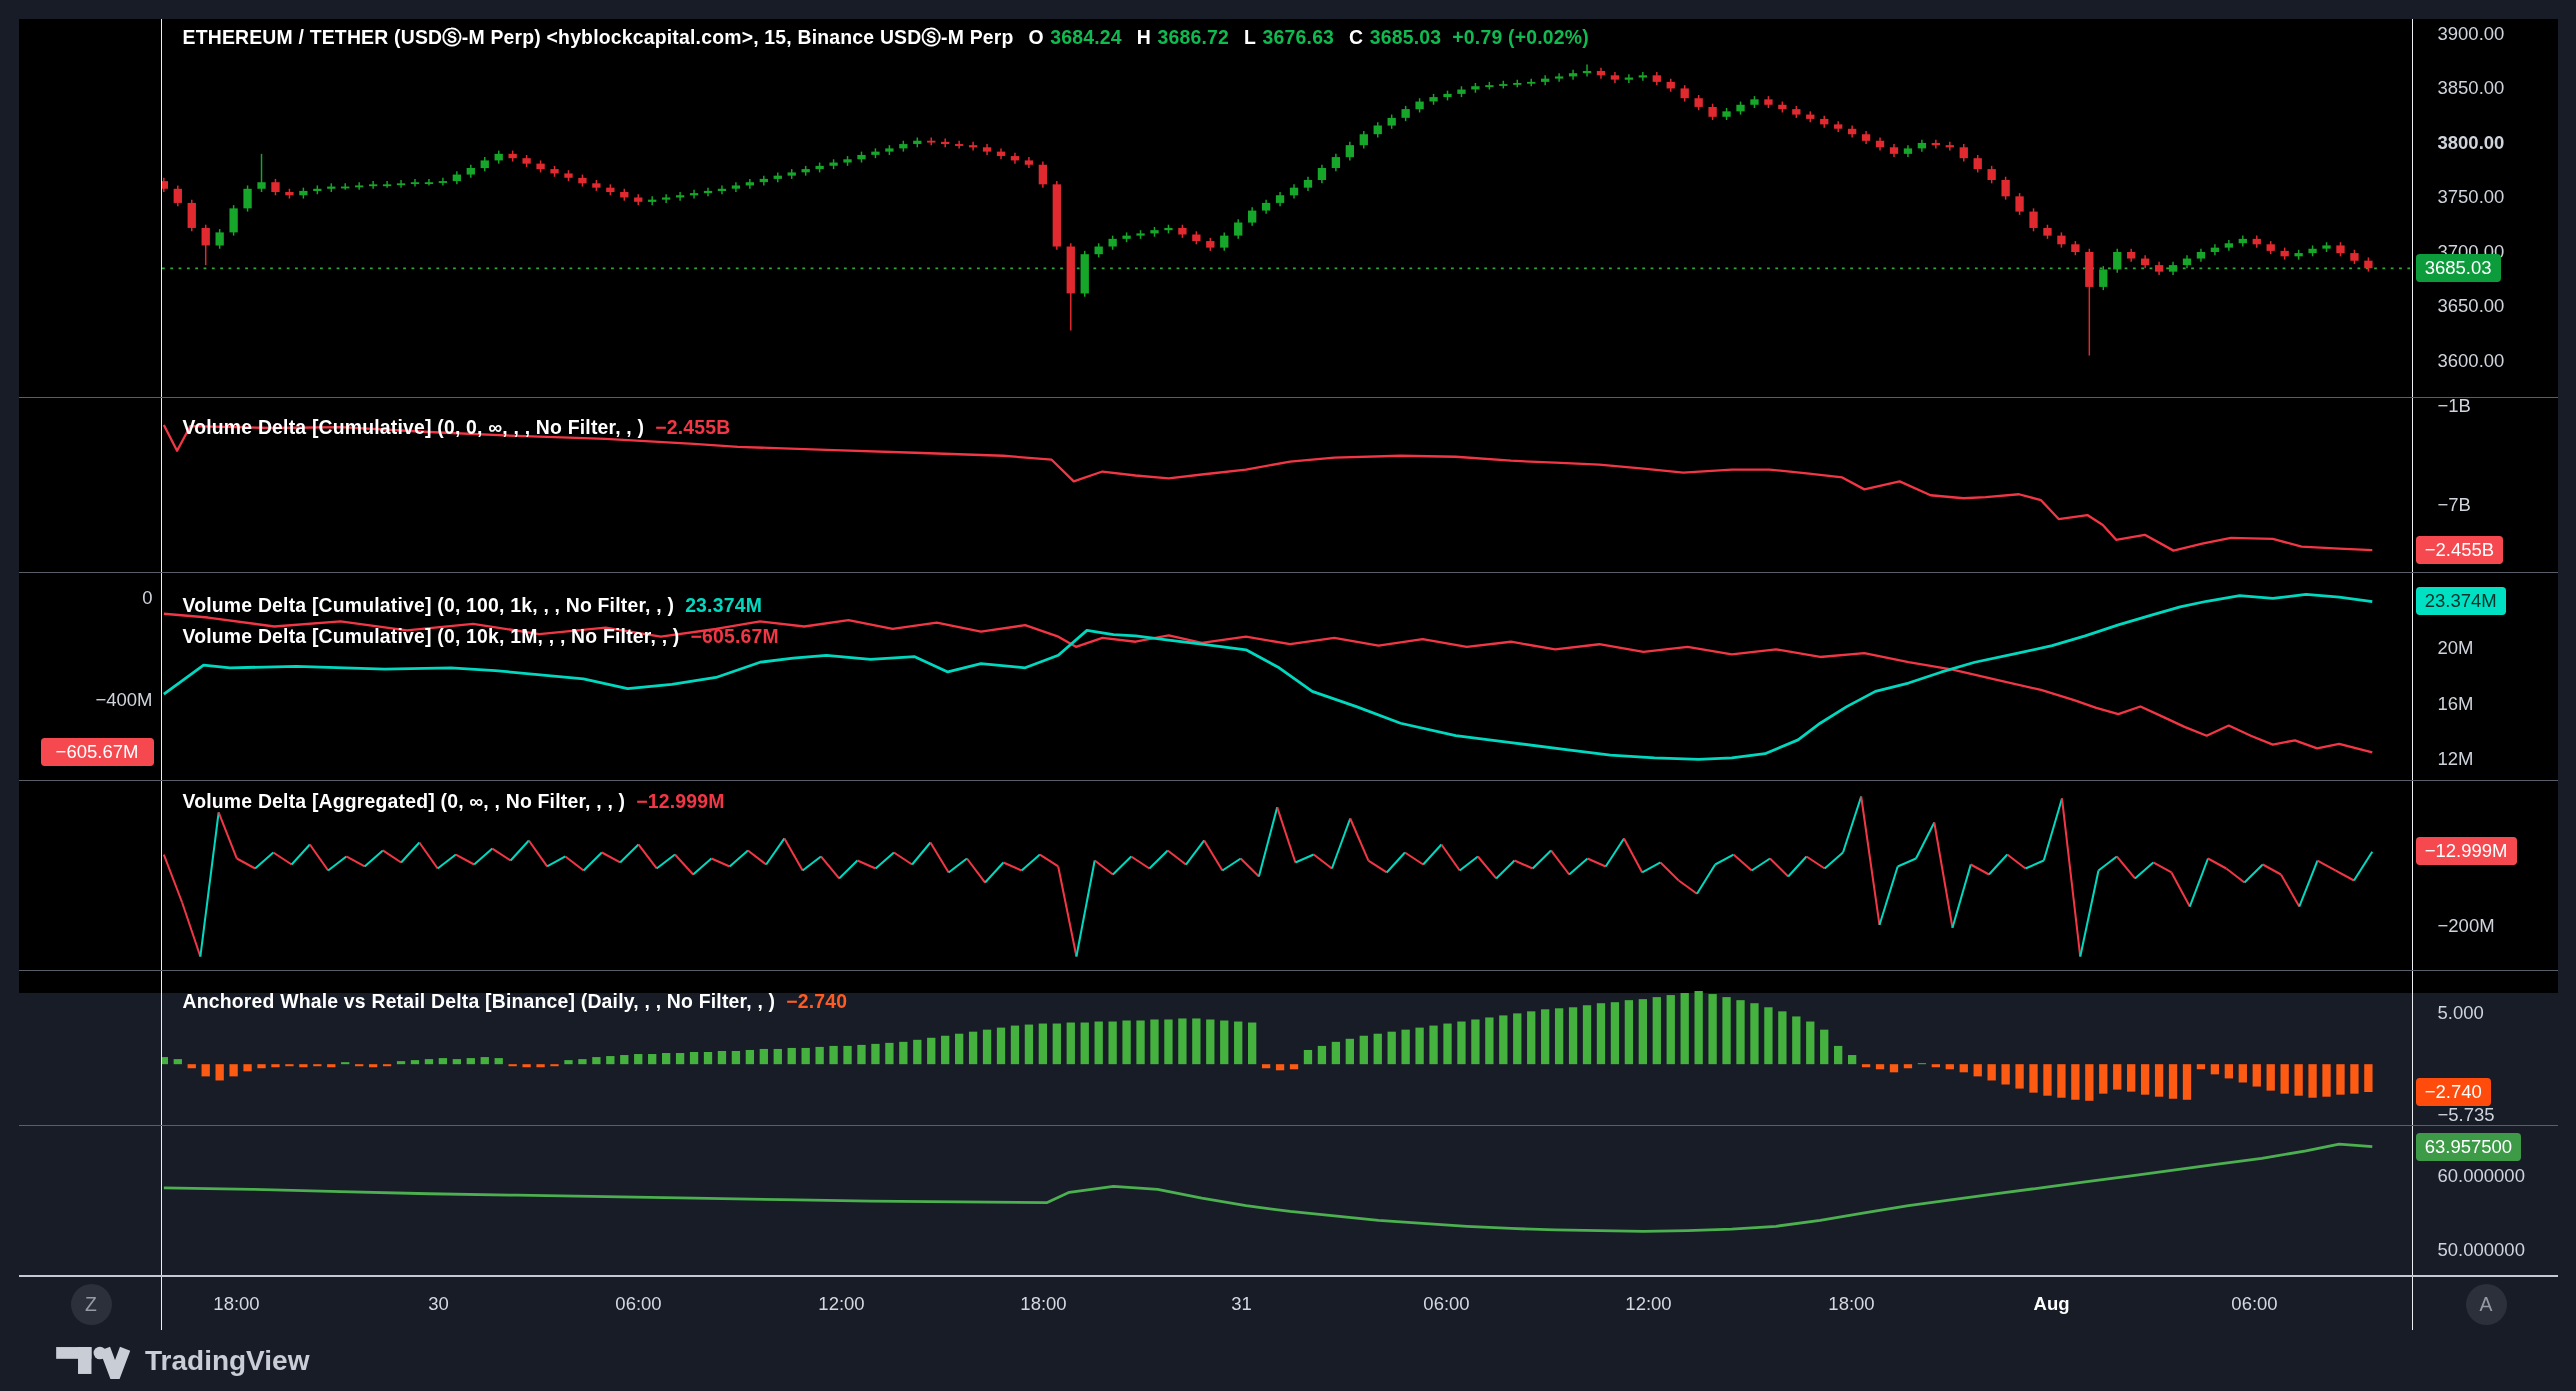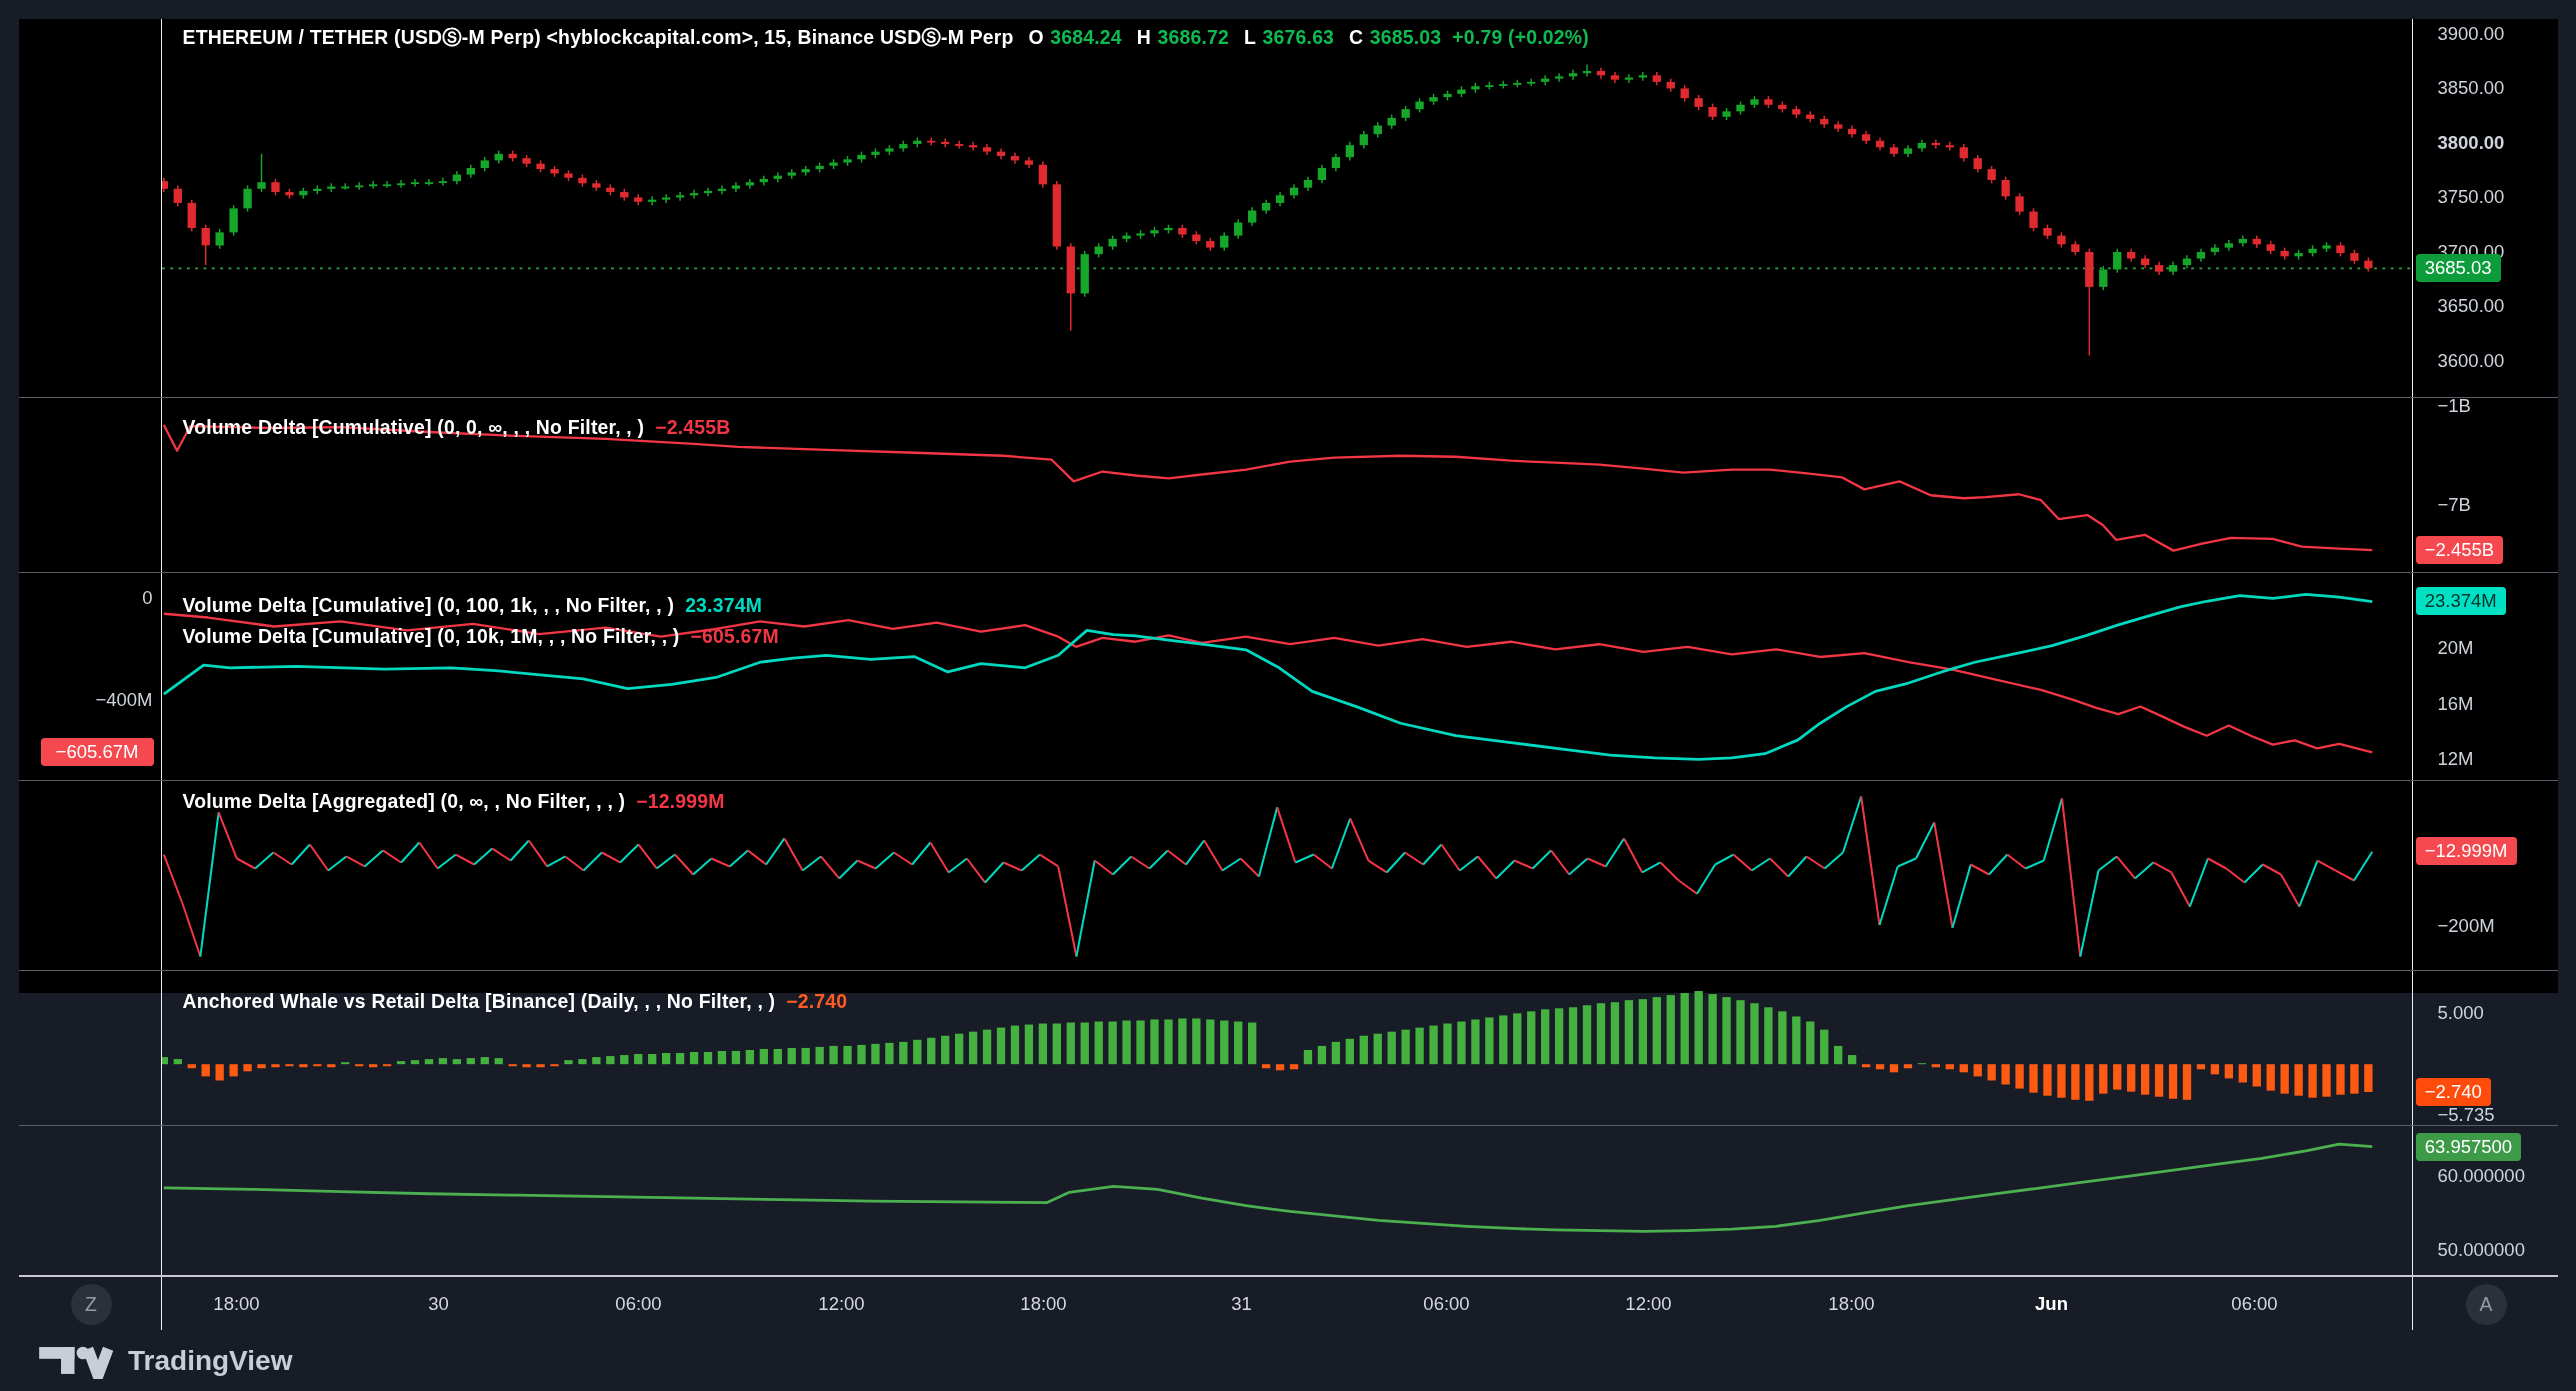--- a/index.html
+++ b/index.html
@@ -18,21 +18,21 @@
   .ltick{position:absolute;left:0;width:134px;text-align:right;font-size:18.5px;color:#cfd3dc;transform:translateY(-50%);z-index:6;}
   .badge{position:absolute;left:2397px;height:28px;line-height:28px;border-radius:3.7px;padding:0 9.2px;
     font-size:18.5px;color:#fff;transform:translateY(-50%);z-index:7;white-space:nowrap;}
   .lbadge{position:absolute;left:22px;width:113px;text-align:center;height:28px;line-height:28px;border-radius:3.7px;
     font-size:18.5px;color:#fff;transform:translateY(-50%);z-index:7;}
   .tlabel{position:absolute;top:1285px;transform:translate(-50%,-50%);font-size:18.5px;color:#d5d8df;z-index:6;white-space:nowrap;}
   .tlabel.bold{font-weight:700;color:#fff;}
   .btn{position:absolute;width:41px;height:41px;border-radius:50%;background:#2b303b;color:#959ba6;
     font-size:19.4px;display:flex;align-items:center;justify-content:center;top:1265px;z-index:9;}
   .btn.z{left:52px;} .btn.a{left:2447px;}
-  .logo{position:absolute;left:39px;top:1342px;display:flex;align-items:center;gap:13px;
+  .logo{position:absolute;left:56px;top:1342px;display:flex;align-items:center;gap:13px;
     color:#c9cdd6;font-size:28px;font-weight:600;z-index:9;}
   .logo svg{display:block;}
 </style>
 </head>
 <body>
 
 <div class="chart" id="chart">
   <svg id="plot" width="2250" height="1256" viewBox="0 0 2435 1359">
       <line x1="0" y1="269.7" x2="2435" y2="269.7" stroke="#30a73c" stroke-width="2" stroke-dasharray="3,6"></line>
       <line x1="2" x2="2" y1="171.8" y2="187.1" stroke="#e02a30" stroke-width="1.6"></line>
@@ -692,21 +692,21 @@
       <div class="lbadge" style="top: 733px; background: rgb(245, 72, 79);">−605.67M</div>
       <div class="tlabel" style="left: 218px;">18:00</div>
       <div class="tlabel" style="left: 420px;">30</div>
       <div class="tlabel" style="left: 620px;">06:00</div>
       <div class="tlabel" style="left: 823px;">12:00</div>
       <div class="tlabel" style="left: 1025px;">18:00</div>
       <div class="tlabel" style="left: 1223px;">31</div>
       <div class="tlabel" style="left: 1428px;">06:00</div>
       <div class="tlabel" style="left: 1630px;">12:00</div>
       <div class="tlabel" style="left: 1833px;">18:00</div>
-      <div class="tlabel bold" style="left: 2033px;">Jun</div>
+      <div class="tlabel bold" style="left: 2033px;">Aug</div>
       <div class="tlabel" style="left: 2236px;">06:00</div>
     </div>
 
   <div class="vline" style="left:142px;"></div>
   <div class="vline" style="left:2393px;"></div>
   <div class="sep" style="top:378px;"></div>
   <div class="sep" style="top:553px;"></div>
   <div class="sep" style="top:761px;"></div>
   <div class="sep" style="top:951px;"></div>
   <div class="sep" style="top:1106px;"></div>

